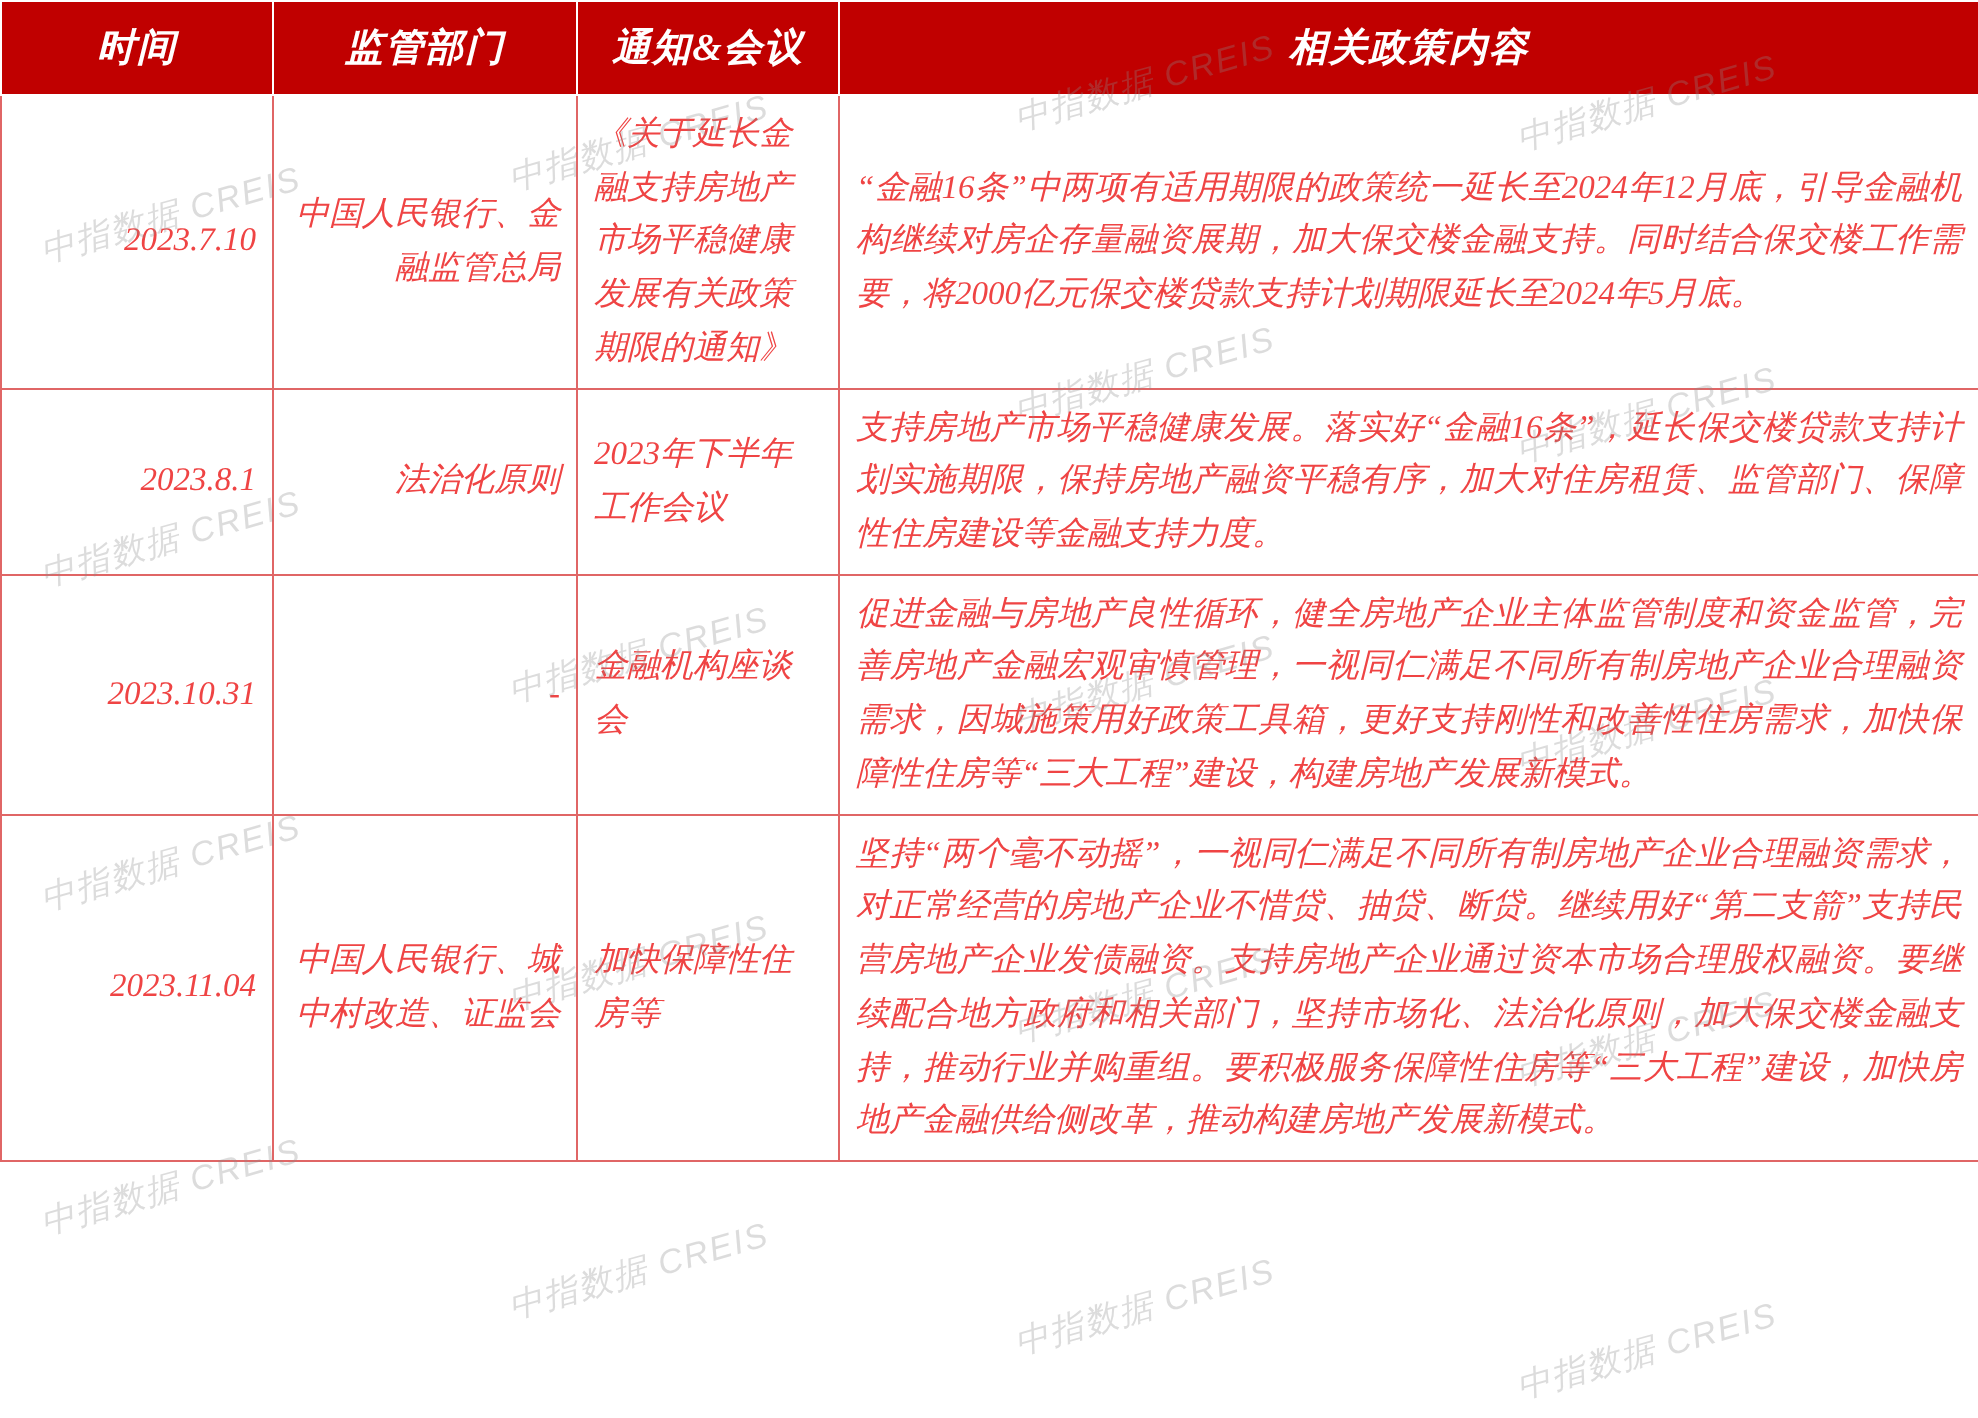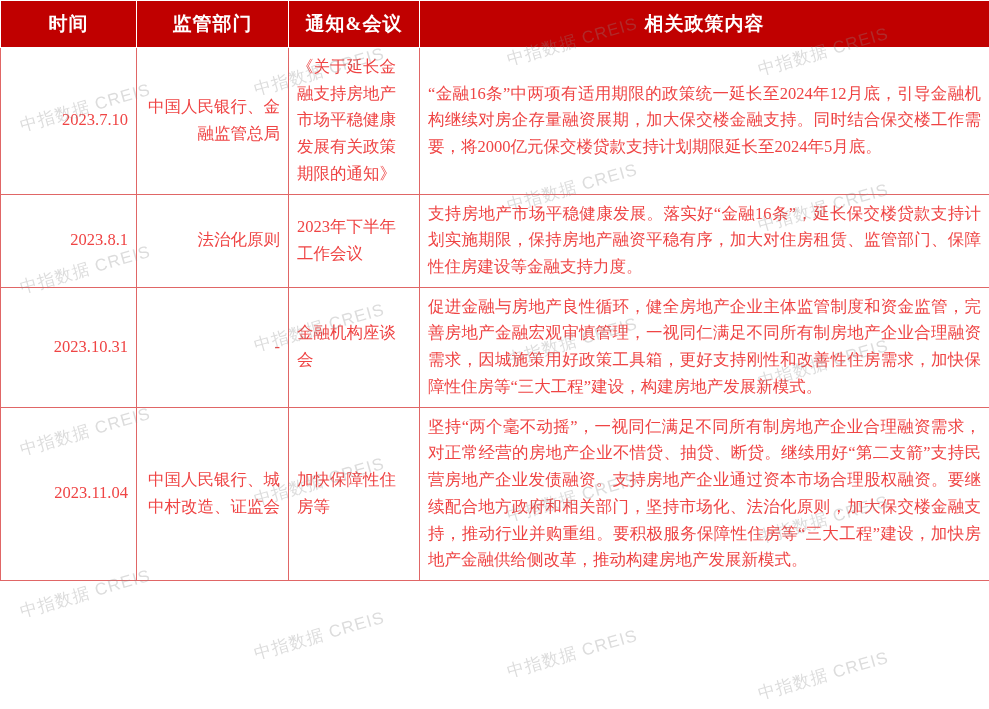--- a/index.html
+++ b/index.html
@@ -12,20 +12,21 @@
     height: 709px;
     font-family: "Liberation Serif", "DejaVu Serif", serif;
     position: relative;
     overflow: hidden;
   }
   #page {
     position: relative;
     width: 989px;
     height: 669px;
     box-sizing: border-box;
+    font-style: italic;
   }
   table.policy-table {
     border-collapse: collapse;
     width: 989px;
     table-layout: fixed;
     position: relative;
     z-index: 2;
   }
   table.policy-table th {
     background: #c00000;

